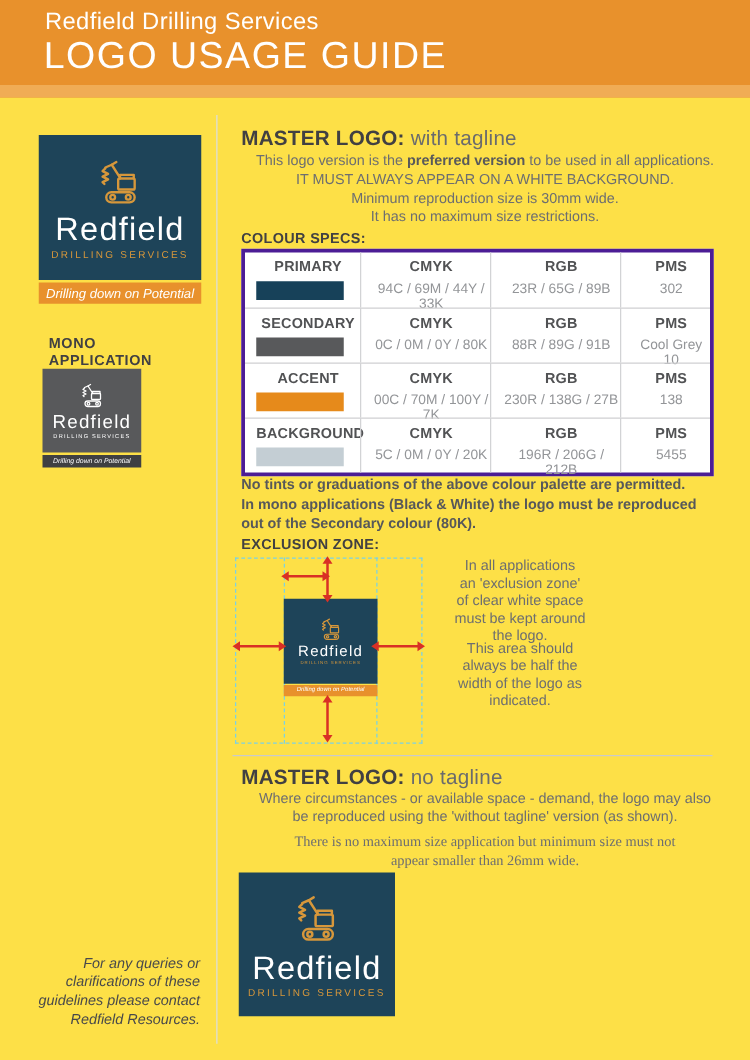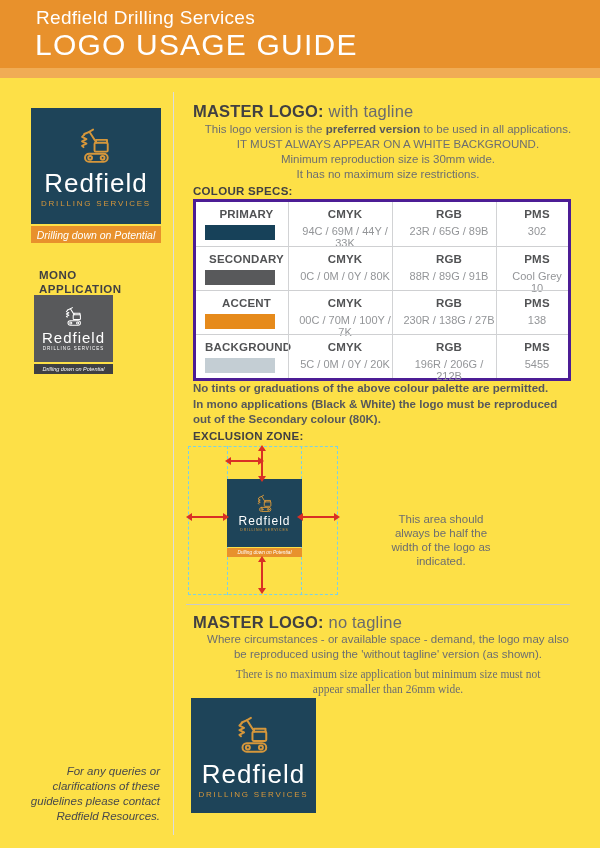--- a/index.html
+++ b/index.html
@@ -82,21 +82,21 @@
   .arr{position:absolute;background:#D93025;}
   .arr.h{height:1.5px;}
   .arr.v{width:1.5px;}
   .arr::before,.arr::after{content:"";position:absolute;width:0;height:0;border-style:solid;}
   .arr.h::before{left:-5px;top:-3.2px;border-width:4px 6px 4px 0;border-color:transparent #D93025 transparent transparent;}
   .arr.h::after{right:-5px;top:-3.2px;border-width:4px 0 4px 6px;border-color:transparent transparent transparent #D93025;}
   .arr.v::before{top:-5px;left:-3.2px;border-width:0 4px 6px 4px;border-color:transparent transparent #D93025 transparent;}
   .arr.v::after{bottom:-5px;left:-3.2px;border-width:6px 4px 0 4px;border-color:#D93025 transparent transparent transparent;}
 
   .excl-text1{position:absolute;left:350px;top:446px;width:132px;line-height:14px;}
-  .excl-text2{position:absolute;left:350px;top:512px;width:132px;line-height:14px;margin-left:25px;}
+  .excl-text2{position:absolute;left:350px;top:512px;width:132px;line-height:14px;}
 
   .divider2{position:absolute;left:186px;top:604px;width:384px;height:1px;background:#C9CACB;}
 
   .nt-para1{position:absolute;left:193px;top:632px;width:390px;}
   .nt-para2{position:absolute;left:193px;top:667px;width:390px;font-family:Liberation Serif, serif;}
 
   .bottom-logo{position:absolute;left:191px;top:698px;width:125px;}
   .bottom-logo .logo-square{height:115px;}
   .bottom-logo .exc{width:46px;height:42px;color:#D6973B;}
   .bottom-logo .logo-name{font-size:26px;margin-top:6px;}
@@ -275,20 +275,25 @@
       <div class="logo-bar">Drilling down on Potential</div>
     </div>
 
     <div class="arr v" style="left:73px;top:4px;height:27px;"></div>
     <div class="arr h" style="left:42px;top:14px;width:29px;"></div>
     <div class="arr h" style="left:3px;top:70px;width:33px;"></div>
     <div class="arr h" style="left:114px;top:70px;width:33px;"></div>
     <div class="arr v" style="left:73px;top:115px;height:28px;"></div>
   </div>
 
+  <div class="excl-text1 body-text preline">In all applications
+an 'exclusion zone'
+of clear white space
+must be kept around
+the logo.</div>
   <div class="excl-text2 body-text preline">This area should
 always be half the
 width of the logo as
 indicated.</div>
 
   <div class="divider2"></div>
 
   <div class="h2 second"><b>MASTER LOGO:</b><span class="light"> no tagline</span></div>
 
   <div class="nt-para1 body-text preline">Where circumstances - or available space - demand, the logo may also

